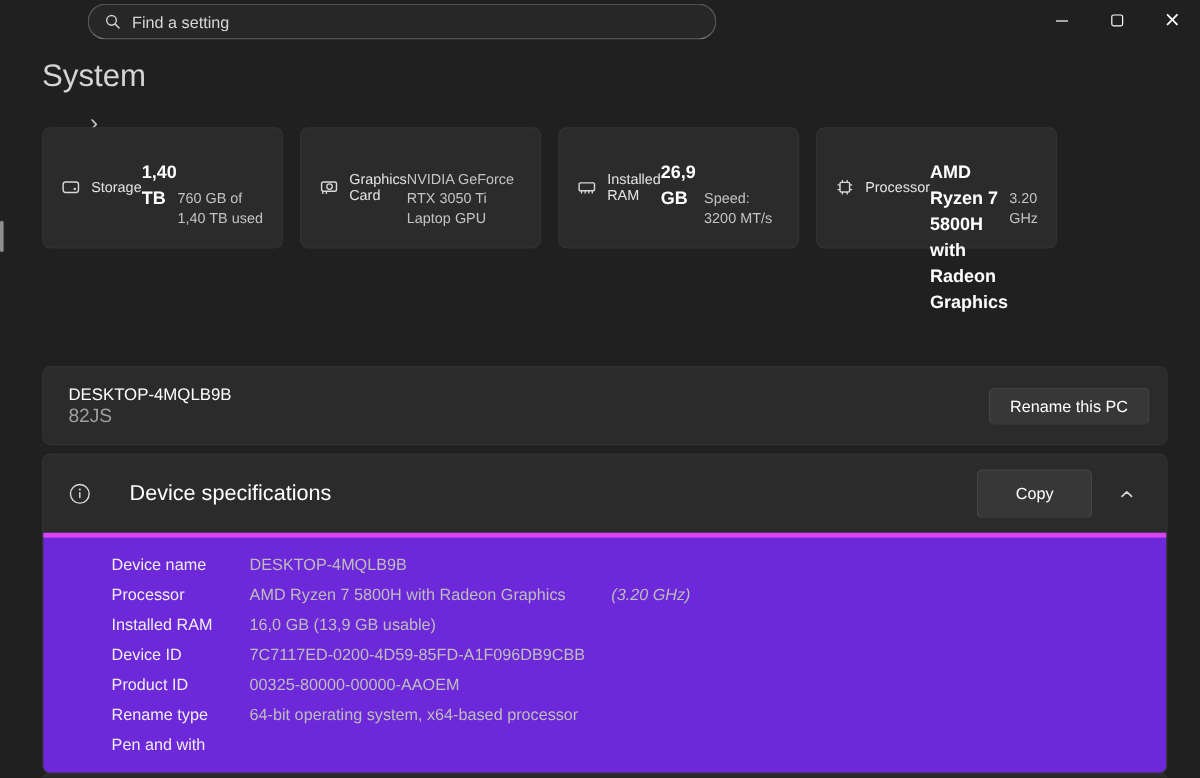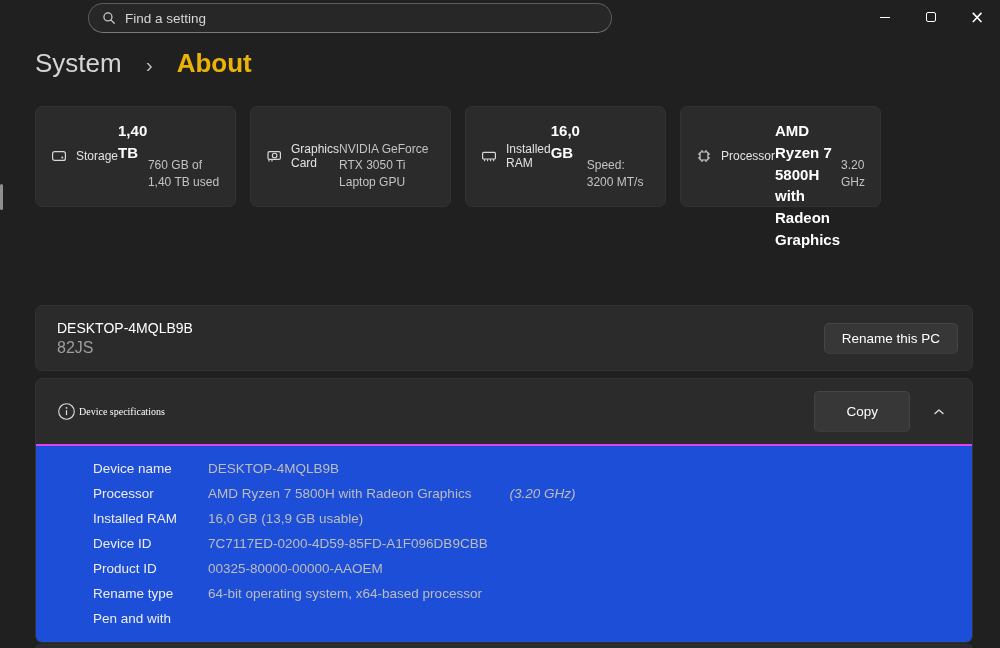--- a/index.html
+++ b/index.html
@@ -7,21 +7,21 @@
   body {
     background:#202020;
     font-family:"Liberation Sans", "DejaVu Sans", sans-serif;
     color:#ffffff;
     position:relative;
     overflow:hidden;
   }
 
   
   .search-box {
-    position:absolute; left:88px; top:3px; width:524px; height:30px;
+    position:absolute; left:73px; top:3px; width:524px; height:30px;
     background:#272727;
     border:1px solid #5c5c5c; border-bottom-color:#7a7a7a;
     border-radius:15px;
     display:flex; align-items:center; gap:9px; padding:0 13px;
   }
   .search-box input {
     flex:1; background:transparent; border:none; outline:none;
     color:#e8e8e8; font-size:13.5px; font-family:inherit;
   }
   .search-box input::placeholder { color:#d6d6d6; }
@@ -35,34 +35,34 @@
   .max-glyph { width:10px; height:10px; border:1px solid #ffffff; border-radius:2px; }
   .close-glyph { color:#ffffff; font-size:17px; line-height:1; font-family:"DejaVu Sans", sans-serif; }
 
   
   .scroll-thumb {
     position:absolute; left:0; top:184px; width:3px; height:26px;
     background:#8f8f8f; border-radius:2px;
   }
 
   
-  .breadcrumb { position:absolute; left:35px; top:48px; display:flex; align-items:center; gap:24px; }
+  .breadcrumb { position:absolute; left:35px; top:48px; display:flex; align-items:center; gap:9px;flex-direction:column; }
   .crumb-root { font-size:26px; font-weight:400; color:#d4d4d4; }
   .crumb-sep  { font-size:21px; color:#bdbdbd; padding-top:3px; }
   .crumb-current { font-size:26px; font-weight:700; color:#eab308; }
 
   
   .cards { position:absolute; left:35px; top:106px; display:flex; gap:14px; }
   .card {
     width:201px; height:101px;
     background:#2b2b2b; border:1px solid #323232; border-radius:7px;
     padding:13px 15px 15px; display:flex; flex-direction:row;justify-content:space-between;
   }
   .card-head { display:flex; align-items:center; gap:9px; font-size:12px; color:#e3e3e3; }
-  .card-value { font-size:15px; font-weight:700; color:#ffffff; line-height:1.45; }
+  .card-value { margin-top:13px; font-size:15px; font-weight:700; color:#ffffff; line-height:1.45; }
   .card-detail { margin-top:auto; font-size:12px; color:#c3c3c3; line-height:1.4; }
 
   
   .device-card {
     position:absolute; left:35px; top:305px; width:938px; height:66px;
     background:#2b2b2b; border:1px solid #323232; border-radius:7px;
     display:flex; align-items:center; justify-content:space-between;
     padding:0 14px 0 21px;
   }
   .device-name { font-size:14px; color:#ffffff; }
@@ -75,28 +75,28 @@
   }
   .btn-copy { padding:12px 31px; }
 
   
   .specs-card {
     position:absolute; left:35px; top:378px; width:938px;
     background:#2b2b2b; border:1px solid #323232; border-radius:7px;
     overflow:hidden;
   }
   .specs-header { height:65px; display:flex; align-items:center; padding:0 14px 0 21px; }
-  .specs-title { margin-left:3px; font-size:10px; color:#ffffff; flex:1;font-family:Liberation Serif, serif; }
+  .specs-title { margin-left:32px; font-size:18px; color:#ffffff; flex:1; }
   .chevron-btn {
     margin-left:10px; width:38px; height:32px;
     display:flex; align-items:center; justify-content:center;
     background:transparent; border:none; border-radius:4px;
   }
   .specs-content {
-    background:#1d4ed8; border-top:2px solid #d946ef;
+    background:#6d28d9; border-top:4px solid #d946ef;
     padding:10px 0 11px 57px;
   }
   .spec-row { display:flex; align-items:center; height:25px; font-size:13.5px; }
   .spec-label { width:115px; flex-shrink:0; color:#ededed; }
   .spec-value { color:#bdbdbd; }
   .spec-extra { color:#bdbdbd; margin-left:38px;font-style:italic; }
 
   
   .next-card-sliver {
     position:absolute; left:35px; top:644px; width:938px; height:6px;
@@ -172,21 +172,21 @@
   <div class="card">
     <div class="card-head">
       <span>
         <svg width="16" height="16" viewBox="0 0 16 16">
           <rect x="1.6" y="4.4" width="12.8" height="6.6" rx="1" fill="none" stroke="#d8d8d8" stroke-width="1.2"></rect>
           <path d="M3.6 11 v2.2 M6.6 11 v2.2 M9.6 11 v2.2 M12.6 11 v2.2" stroke="#d8d8d8" stroke-width="1.1"></path>
         </svg>
       </span>
       <span>Installed RAM</span>
     </div>
-    <div class="card-value">16,0 GB</div>
+    <div class="card-value">26,9 GB</div>
     <div class="card-detail">Speed: 3200 MT/s</div>
   </div>
 
   <div class="card">
     <div class="card-head">
       <span>
         <svg width="16" height="16" viewBox="0 0 16 16">
           <rect x="4" y="4" width="8" height="8" rx="1" fill="none" stroke="#d8d8d8" stroke-width="1.2"></rect>
           <path d="M6 4 V1.9 M10 4 V1.9 M6 12 v2.1 M10 12 v2.1 M4 6 H1.9 M4 10 H1.9 M12 6 h2.1 M12 10 h2.1" stroke="#d8d8d8" stroke-width="1.1"></path>
         </svg>

